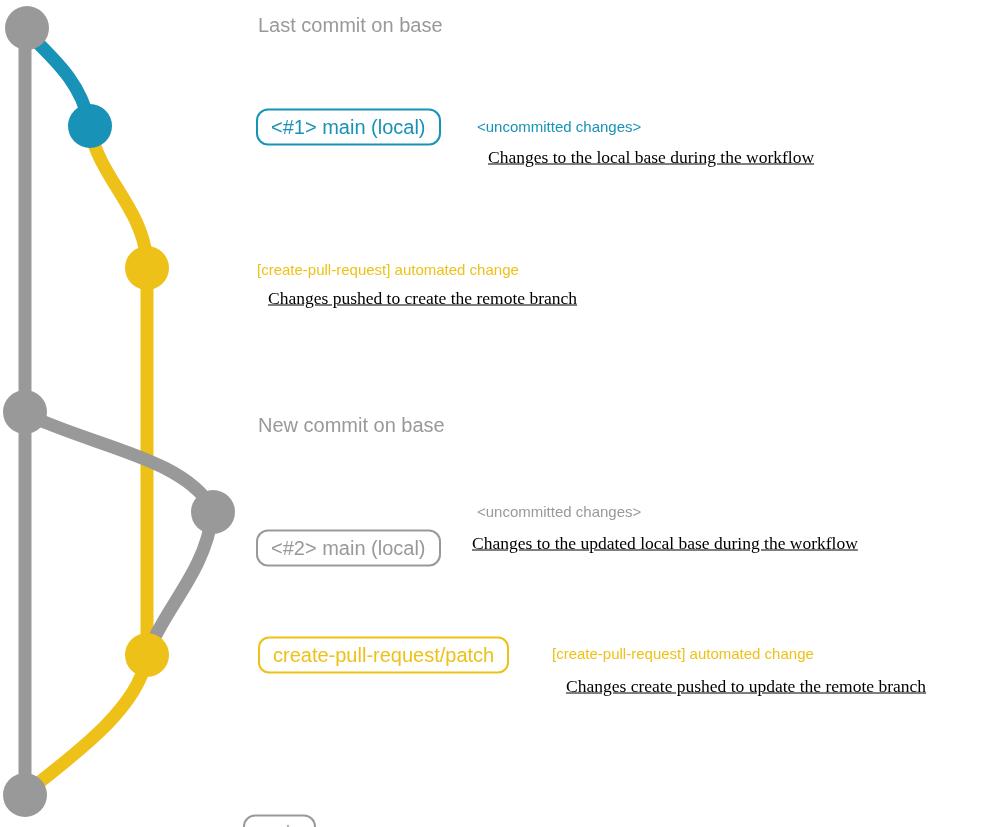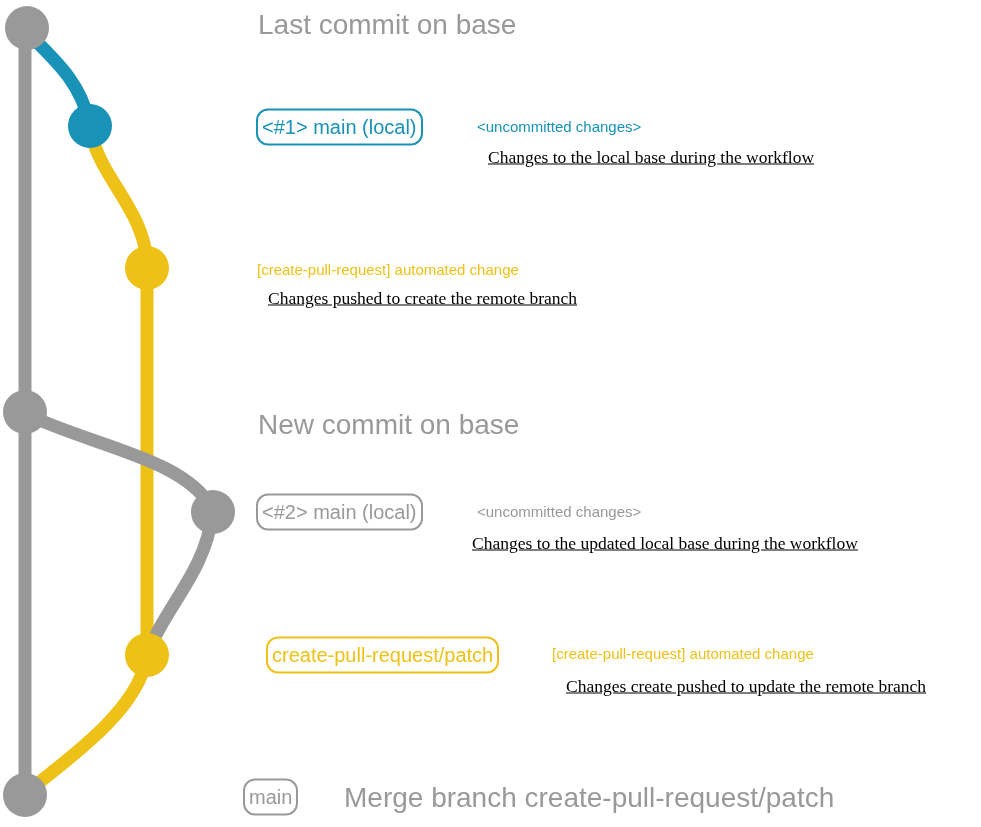--- a/index.html
+++ b/index.html
@@ -16,44 +16,44 @@
   .edge { fill: none; stroke-width: 13; stroke-linecap: round; }
   .edge.gray   { stroke: var(--gray, #999999); }
   .edge.teal   { stroke: var(--teal, #1892b7); }
   .edge.yellow { stroke: var(--yellow, #eec118); }
   .node.gray   { fill: var(--gray, #999999); }
   .node.teal   { fill: var(--teal, #1892b7); }
   .node.yellow { fill: var(--yellow, #eec118); }
 
   .abs { position: absolute; transform: translateY(-50%); white-space: nowrap; }
 
-  .section-title { font-size: 28px; color: var(--gray, #999999); }
+  .section-title { font-size: 20px; color: var(--gray, #999999); }
   .title { font-size: 15px; }
   .title.teal   { color: var(--teal, #1892b7); }
   .title.yellow { color: var(--yellow, #eec118); }
   .title.gray   { color: var(--gray, #999999); }
 
   .desc {
     font-family: "Liberation Serif", serif;
     font-size: 17.5px;
     color: var(--ink, #000000);
     text-decoration: underline;
   }
 
   .badge {
     display: inline-block;
     border: 2px solid;
     border-radius: 12px;
-    padding: 5px 4px;
+    padding: 5px 13px;
     font-size: 20px;
     line-height: 1.15;
     background: #ffffff;
   }
   .badge.teal   { color: var(--teal, #1892b7);   border-color: var(--teal, #1892b7); }
-  .badge.gray   { color: var(--gray, #999999);   border-color: var(--gray, #999999); }
+  .badge.gray   { color: var(--gray, #999999);   border-color: var(--gray, #999999); margin-top: 36px; }
   .badge.yellow { color: var(--yellow, #eec118); border-color: var(--yellow, #eec118); }
 </style>
 </head>
 <body>
 
 <div class="stage">
 
   <svg class="graph-svg" width="981" height="827" viewBox="0 0 981 827">
 
     <path class="edge teal" d="M 27 32 C 52 58, 80 80, 89 122"></path>
@@ -85,20 +85,19 @@
 
   <div class="abs title yellow" style="left:257px; top:269px;">[create-pull-request] automated change</div>
   <div class="abs desc" style="left:268px; top:298px;text-align:center;">Changes pushed to create the remote branch</div>
 
   <div class="abs section-title" style="left:258px; top:425px;text-align:center;">New commit on base</div>
 
   <div class="abs badge gray" style="left:256px; top:512px;">&lt;#2&gt; main (local)</div>
   <div class="abs title gray" style="left:477px; top:511px;">&lt;uncommitted changes&gt;</div>
   <div class="abs desc" style="left:472px; top:543px;">Changes to the updated local base during the workflow</div>
 
-  <div class="abs badge yellow" style="left:266px; top:655px;">create-pull-request/patch</div>
+  <div class="abs badge yellow" style="left:258px; top:655px;border-radius:11px;">create-pull-request/patch</div>
   <div class="abs title yellow" style="left:552px; top:653px;">[create-pull-request] automated change</div>
   <div class="abs desc" style="left:566px; top:686px;">Changes create pushed to update the remote branch</div>
 
   <div class="abs badge gray" style="left:243px; top:797px;">main</div>
-  <div class="abs section-title" style="left:344px; top:798px;">Merge branch create-pull-request/patch</div>
 
 </div>
 
 </body></html>

